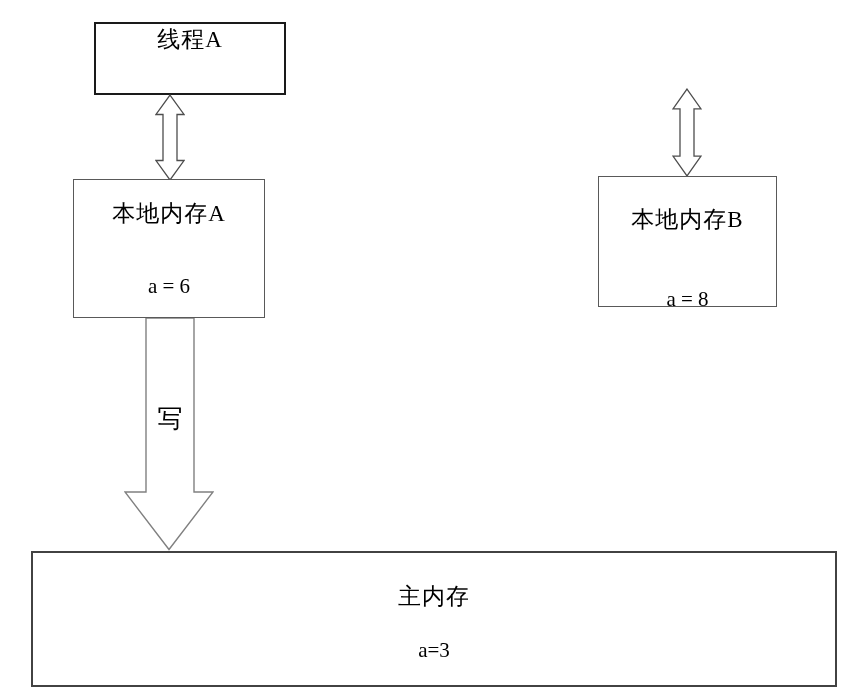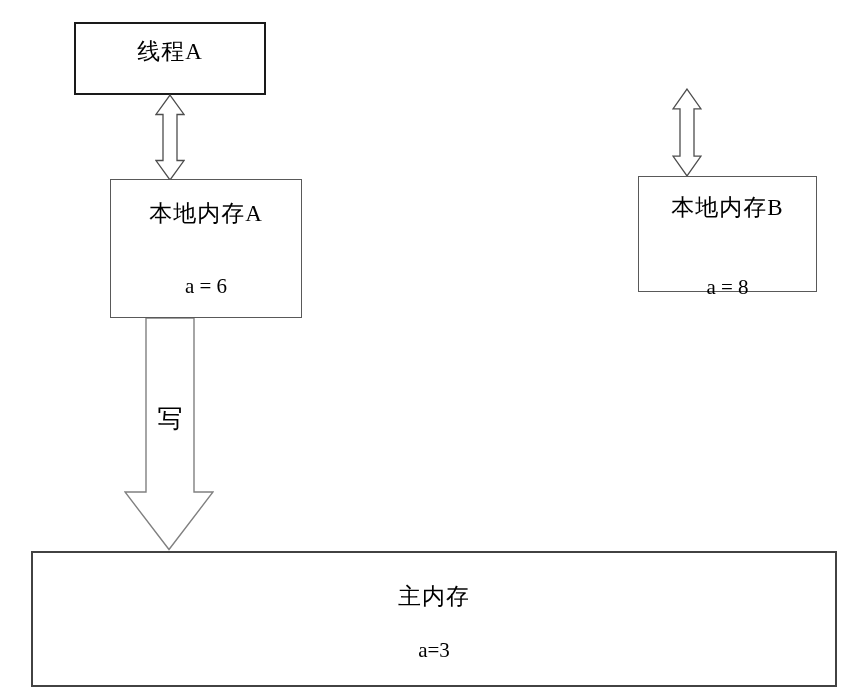--- a/index.html
+++ b/index.html
@@ -29,37 +29,37 @@
     letter-spacing: 1px;
     white-space: nowrap;
   }
   .node-value {
     font-size: 21px;
     white-space: nowrap;
   }
   
   #thread-a-node, #thread-b-node {
     border: 2px solid var(--thread_border, #1a1a1a);
-    justify-content: center;
     padding-bottom: 14px;
+    margin-left: 20px;
   }
   #thread-a-node { left: 74px; top: 22px; width: 192px; height: 73px; }
   #thread-b-node { left: 599px; top: 16px; width: 178px; height: 73px; }
 
   
   #local-memory-a-node, #local-memory-b-node {
     border: 1px solid var(--local_border, #595959);
   }
   #local-memory-a-node {
     left: 73px; top: 179px; width: 192px; height: 139px;
-    padding-top: 18px; gap: 45px; margin-left: 37px;
+    padding-top: 18px; gap: 45px;
   }
   #local-memory-b-node {
-    left: 598px; top: 176px; width: 179px; height: 116px;
-    padding-top: 15px; gap: 52px; margin-left: 40px;
+    left: 598px; top: 176px; width: 179px; height: 131px;
+    padding-top: 27px; gap: 52px;
   }
 
   
   #main-memory-node {
     left: 31px; top: 551px; width: 806px; height: 136px;
     border: 2px solid var(--main_border, #424242);
     padding-top: 28px; gap: 26px;
   }
 
   .arrow-svg {

